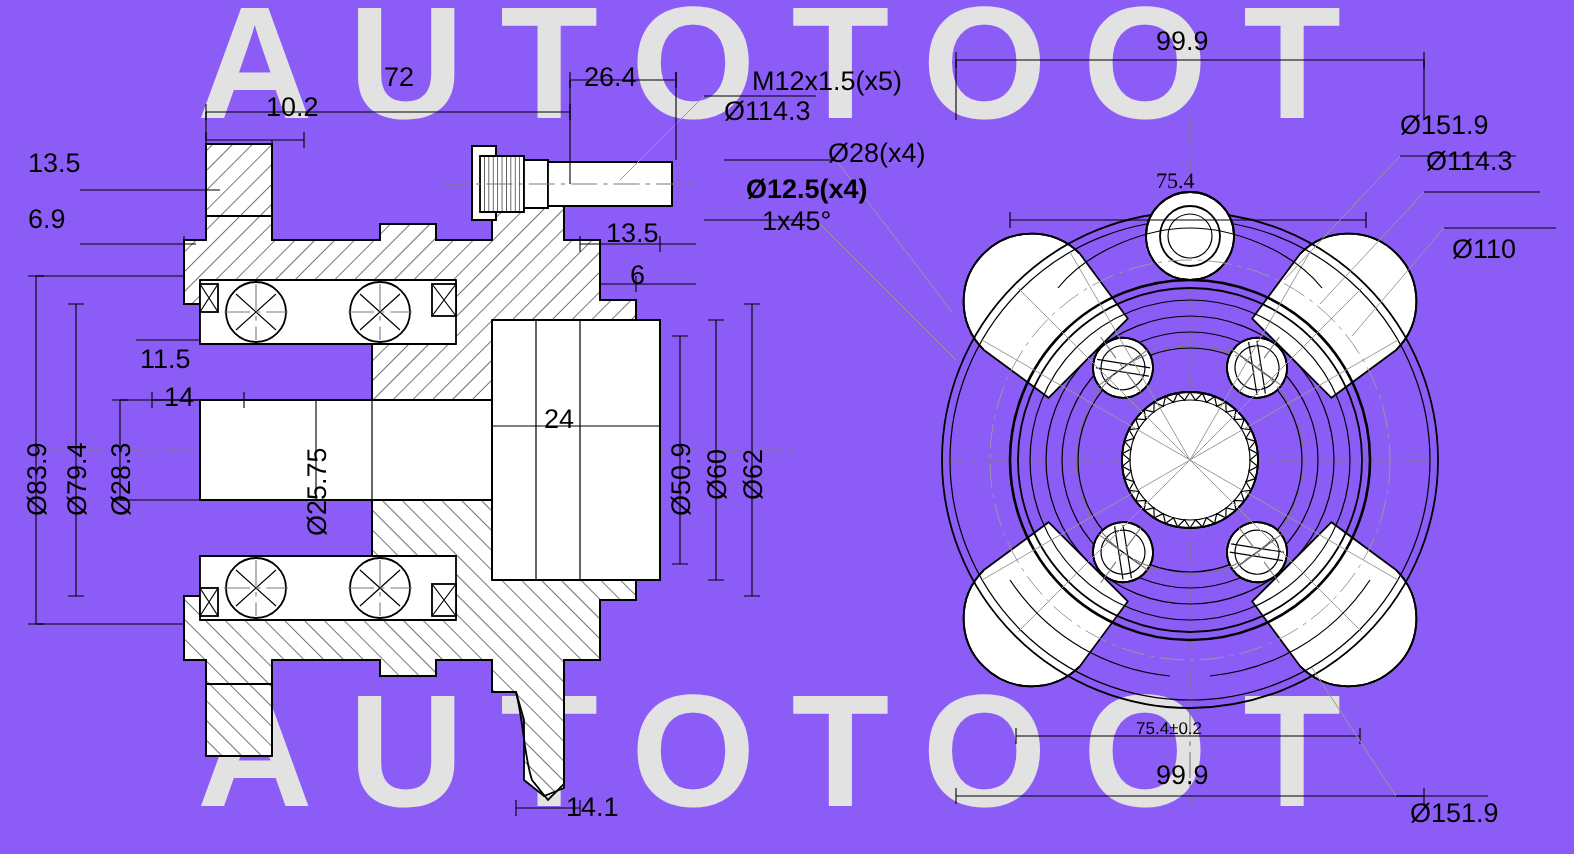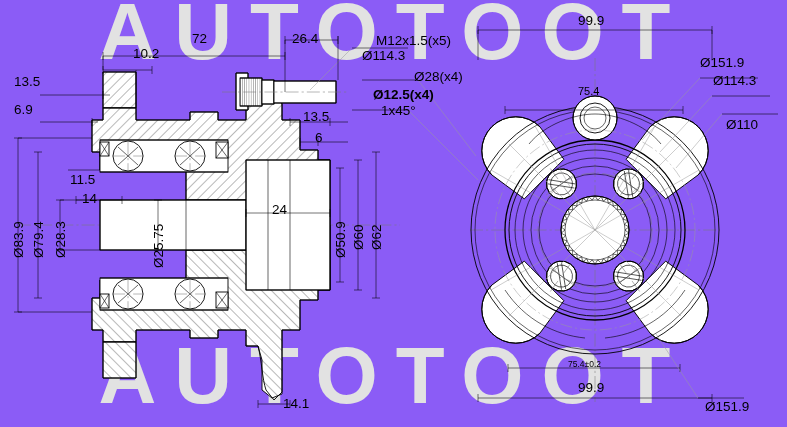--- a/index.html
+++ b/index.html
@@ -432,21 +432,21 @@
   <div class="dt vt" style="left:54px;top:258px;">Ø28.3</div>
   <div class="dt vt" style="left:152px;top:268px;">Ø25.75</div>
   <div class="dt vt" style="left:334px;top:258px;">Ø50.9</div>
   <div class="dt vt" style="left:352px;top:250px;">Ø60</div>
   <div class="dt vt" style="left:370px;top:250px;">Ø62</div>
 
   <div class="dt" style="left:578px;top:14px;">99.9</div>
   <div class="dt" style="left:414px;top:70px;">Ø28(x4)</div>
   <div class="dt" style="left:373px;top:88px;font-weight:bold;">Ø12.5(x4)</div>
   <div class="dt" style="left:381px;top:104px;">1x45°</div>
-  <div class="dt sm" style="left:578px;top:86px;">75.4</div>
+  <div class="dt sm" style="left:578px;top:86px;font-family:Liberation Serif, serif;">75.4</div>
   <div class="dt" style="left:700px;top:56px;">Ø151.9</div>
   <div class="dt" style="left:713px;top:74px;">Ø114.3</div>
   <div class="dt" style="left:726px;top:92px;margin-top:26px;">Ø110</div>
   <div class="dt xs" style="left:568px;top:360px;">75.4±0.2</div>
   <div class="dt" style="left:578px;top:381px;">99.9</div>
   <div class="dt" style="left:705px;top:400px;">Ø151.9</div>
 
 </div>
 
 </body></html>

